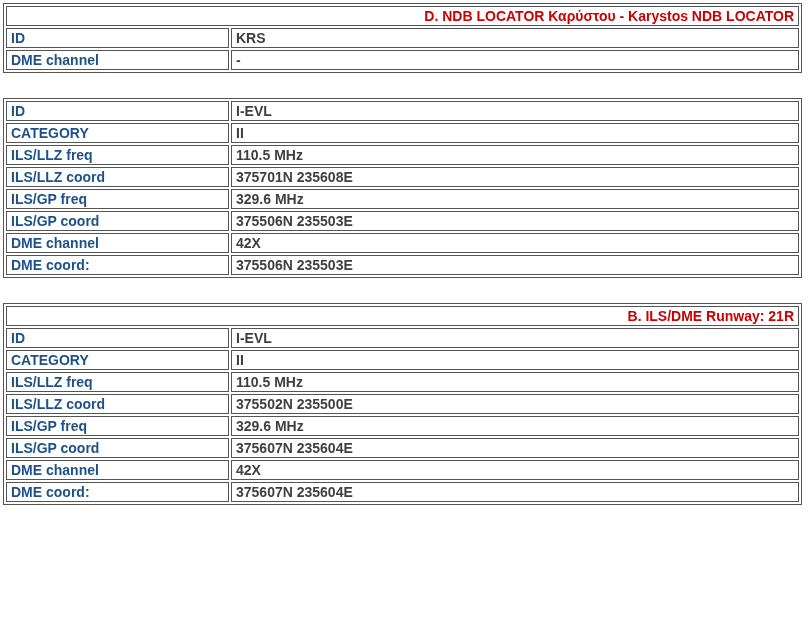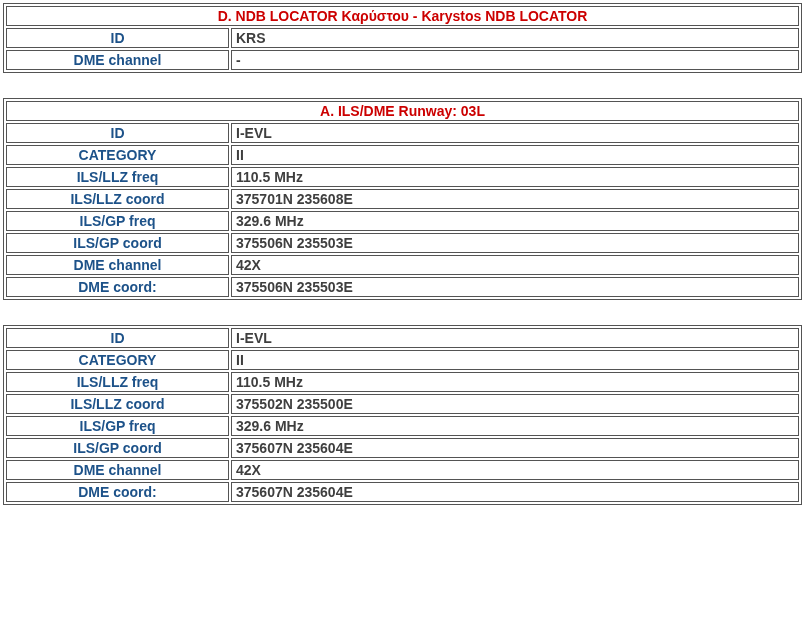--- a/index.html
+++ b/index.html
@@ -31,26 +31,26 @@
     height:18px;
     line-height:18px;
     font-size:14px;
     font-weight:bold;
     padding:0 4px;
     white-space:nowrap;
     overflow:hidden;
   }
   td.title{
     color:var(--title-red);
-    text-align:center;
+    text-align:right;
     padding-left:5px;
   }
   td.label{
     color:var(--label-blue);
-    text-align:center;
+    text-align:left;
     width:223px;
     padding-left:5px;
   }
   td.value{
     color:var(--value-gray);
     text-align:left;
   }
 </style>
 </head>
 <body>
@@ -68,23 +68,20 @@
     </tr>
     <tr>
       <td class="label">DME channel</td>
       <td class="value">-</td>
     </tr>
   </tbody>
     </table>
 
   <table class="nav-table">
     <tbody>
-        <tr>
-      <td class="title" colspan="2">A. ILS/DME Runway: 03L</td>
-    </tr>
     <tr>
       <td class="label">ID</td>
       <td class="value">I-EVL</td>
     </tr>
     <tr>
       <td class="label">CATEGORY</td>
       <td class="value">II</td>
     </tr>
     <tr>
       <td class="label">ILS/LLZ freq</td>
@@ -108,20 +105,23 @@
     </tr>
     <tr>
       <td class="label">DME coord:</td>
       <td class="value">375506N 235503E</td>
     </tr>
   </tbody>
     </table>
 
   <table class="nav-table">
     <tbody>
+        <tr>
+      <td class="title" colspan="2">B. ILS/DME Runway: 21R</td>
+    </tr>
     <tr>
       <td class="label">ID</td>
       <td class="value">I-EVL</td>
     </tr>
     <tr>
       <td class="label">CATEGORY</td>
       <td class="value">II</td>
     </tr>
     <tr>
       <td class="label">ILS/LLZ freq</td>

